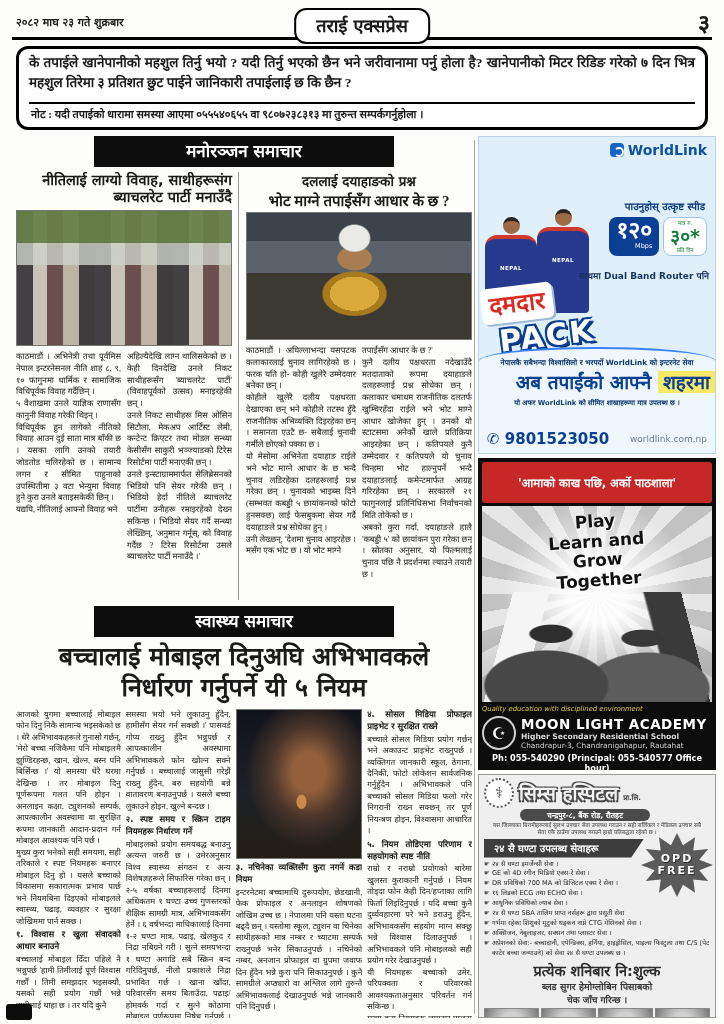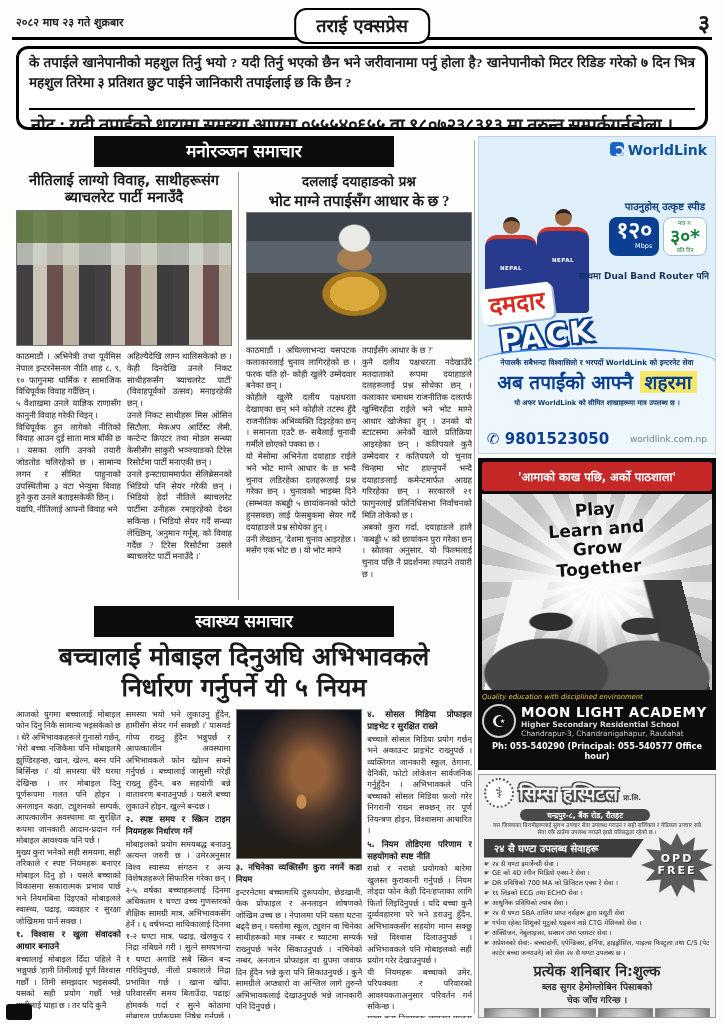--- a/index.html
+++ b/index.html
@@ -16,39 +16,39 @@
                 background:#fff; border:2.5px solid #000; border-radius:12px;
                 padding:3px 20px 5px; font-size:18px; font-weight:bold;
                 font-family:"DejaVu Sans", sans-serif;text-align:right; }
   .mast-page { position:absolute; right:2px; top:0; font-size:23px; font-weight:bold; }
 
   
   .notice { position:absolute; top:46px; left:16px; right:16px; height:84px;
             border:3px solid #000; border-radius:12px; padding:4px 10px 0;
             background:#fff; overflow:hidden; }
   .notice-body { font-size:13.5px; font-weight:bold; line-height:1.45; text-align:justify; }
-  .notice-note { border-top:2.5px solid #000; margin-top:16px; padding:2px 2px 0;
-                 font-size:18px; font-weight:bold; white-space:nowrap; overflow:hidden; }
+  .notice-note { border-top:2.5px solid #000; margin-top:10px; padding:2px 2px 0;
+                 font-size:11px; font-weight:bold; white-space:nowrap; overflow:hidden; }
 
   
   .left-col { position:absolute; top:136px; left:16px; width:456px; bottom:6px; overflow:hidden; }
   .ads-col  { position:absolute; top:136px; left:478px; width:238px; bottom:6px; overflow:hidden;
               display:flex; flex-direction:column; gap:4px; }
   .main-divider { position:absolute; top:140px; bottom:10px; left:474px; width:1px; background:#aaa; }
 
   .section-head { width:300px; margin:0 auto 5px; background:#0d0d0d; color:#fff;
                   text-align:center; font-size:17px; font-weight:bold; padding:3px 0 5px;
                   font-family:"DejaVu Sans", sans-serif; }
 
   
   .ent-row { display:flex; gap:0; height:428px; overflow:hidden; }
   .article { overflow:hidden; }
   .article.left  { width:222px; padding-right:6px; }
   .article.right { width:234px; border-left:1px solid #999; padding-left:7px; }
-  .ent-headline { font-family:"DejaVu Sans", sans-serif; font-weight:bold; text-align:center;
+  .ent-headline { font-family:"DejaVu Sans", sans-serif; font-weight:bold; text-align:right;
                   line-height:1.2; white-space:pre-line; }
   .article.left  .ent-headline { font-size:14.5px; height:38px; }
   .article.right .ent-headline-1 { font-size:13.5px; font-weight:bold; text-align:center;
                   font-family:"DejaVu Sans", sans-serif; }
   .article.right .ent-headline-2 { font-size:15px; font-weight:bold; text-align:center;
                   margin-bottom:2px; }
   .photo { width:100%; border:1px solid #777; }
   .photo-women { height:136px; background:
       linear-gradient(180deg, rgba(104,128,74,.95) 0 24%, rgba(203,207,196,.85) 24% 40%, rgba(160,152,140,.25) 40% 100%),
       repeating-linear-gradient(90deg,#23232b 0 16px,#d8d2c6 16px 30px,#5a3838 30px 46px,#c5bcab 46px 62px,#1d1d22 62px 78px); }
@@ -72,21 +72,21 @@
   .item-title { font-weight:bold; font-family:"DejaVu Sans", sans-serif; font-size:8.4px;
                 margin:2px 0 1px; }
   .photo-child { height:150px; margin-bottom:3px; background:
       radial-gradient(ellipse at 52% 62%, #c98a4e 0 5%, transparent 6%),
       radial-gradient(ellipse at 58% 42%, #93603b 0 16%, #49342a 38%, transparent 62%),
       linear-gradient(180deg,#12141b 0%,#1d2026 55%,#241f15 100%); }
 
   
   .ad-worldlink { height:318px; background:#dff0fb; border:1px solid #bcd4e6; position:relative;
                   overflow:hidden; font-family:"DejaVu Sans", sans-serif; }
-  .wl-logo-row { position:absolute; top:5px; right:8px; display:flex; gap:4px;margin-left:28px; }
+  .wl-logo-row { position:absolute; top:5px; right:8px; display:flex; align-items:center; gap:4px;margin-left:28px; }
   .wl-mark { width:14px; height:14px; border-radius:4px; background:#1766c2; position:relative; }
   .wl-mark::after { content:""; position:absolute; left:4px; top:4px; width:6px; height:6px;
                     border:2px solid #fff; border-radius:50%; border-left-color:transparent; }
   .wl-brand { color:#10509e; font-weight:bold; font-size:14px; }
   .wl-players { position:absolute; left:6px; top:34px; width:112px; height:150px; }
   .player { position:absolute; bottom:0; width:52px; }
   .player .head { width:17px; height:17px; border-radius:50%; background:#9c6b45;
                   margin:0 auto 1px; border-top:4px solid #2c2420; }
   .player .jersey { height:86px; background:#273a8e; border-radius:12px 12px 4px 4px;
                     border-top:4px solid #d03a2e; color:#fff; font-size:5.5px; font-weight:bold;
@@ -104,33 +104,33 @@
   .wl-router { position:absolute; right:6px; top:132px; font-size:9px; font-weight:bold; color:#15315e; }
   .wl-pack { position:absolute; left:4px; top:146px; transform:rotate(-7deg); }
   .wl-pack-np { display:inline-block; background:#fff; color:#d92b21; font-weight:bold; font-size:24px;
                 padding:0 8px 3px; border-radius:6px; box-shadow:2px 2px 0 #9db9d6; }
   .wl-pack-en { color:#fff; font-weight:bold; font-size:30px; letter-spacing:2px; margin-left:14px;
                 text-shadow:-2px -2px 0 #0b3f93, 2px -2px 0 #0b3f93, -2px 2px 0 #0b3f93, 2px 2px 0 #0b3f93, 3px 3px 0 #072c66; }
   .wl-bottom { position:absolute; left:0; right:0; top:210px; bottom:0; background:#eef7fd;
                border-top:2px solid #3b82f6; border-radius:50% 50% 0 0 / 14px 14px 0 0;
                text-align:center; padding-top:8px; }
   .wl-trust { font-size:7.3px; font-weight:bold; color:#123a6d; }
-  .wl-city { font-size:19px; font-weight:bold; color:#0b3f93; margin-top:2px; }
+  .wl-city { font-size:19px; font-weight:bold; color:#0b3f93; margin-top:2px;text-align:right; }
   .wl-city-hl { background:#f6e96a; padding:0 5px; color:#0b3f93; }
   .wl-offer { font-size:6.8px; font-weight:bold; color:#123a6d; margin-top:3px; }
   .wl-contact { position:absolute; left:8px; right:8px; bottom:5px; display:flex;
                 justify-content:space-between; align-items:center; }
   .wl-phone { color:#0b3f93; font-weight:bold; font-size:15px; }
   .wl-site { color:#6a7d90; font-size:9px; }
 
   
   .ad-academy { height:312px; background:#0c0c0c; padding:4px; position:relative; overflow:hidden;
                 font-family:"DejaVu Sans", sans-serif; }
   .ac-banner { background:#c62828; color:#fff; font-weight:bold; font-size:11.5px; text-align:center;
-               padding:7px 0; border-radius:3px; }
+               padding:13px 0; border-radius:3px; }
   .ac-burst { height:196px; margin-top:3px; position:relative; overflow:hidden;
       background: radial-gradient(circle at 50% 45%, rgba(255,255,255,.9) 0 18%, rgba(255,255,255,0) 60%),
       repeating-conic-gradient(from 0deg at 50% 45%, #e6e6e6 0 9deg, #c2c2c2 9deg 18deg); }
   .ac-play { position:absolute; top:6px; left:0; right:0; text-align:center; font-weight:bold;
              font-size:17px; line-height:1.15; color:#111; white-space:pre-line;
              transform:rotate(-4deg); text-shadow:1px 1px 0 #fff; }
   .ac-kids { position:absolute; bottom:0; left:0; right:0; height:110px; background:
       radial-gradient(ellipse at 30% 38%, #2e2e2e 0 9%, transparent 10%),
       radial-gradient(ellipse at 70% 42%, #383838 0 9%, transparent 10%),
       radial-gradient(ellipse at 28% 85%, #474747 0 26%, transparent 27%),

